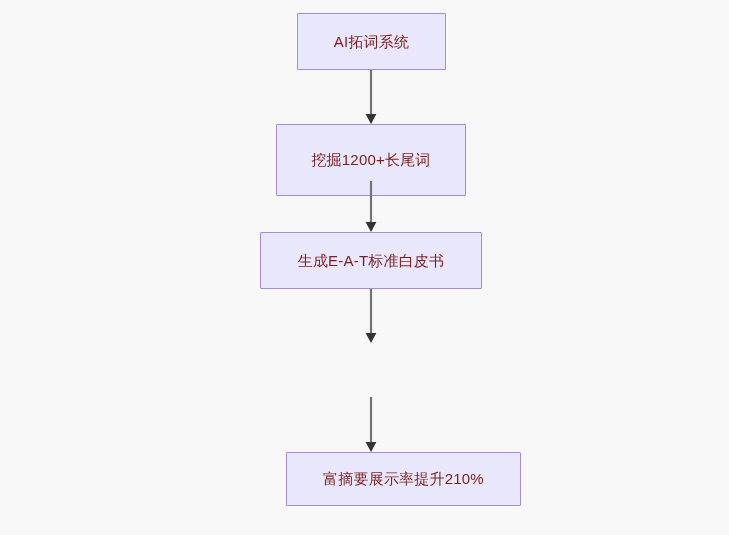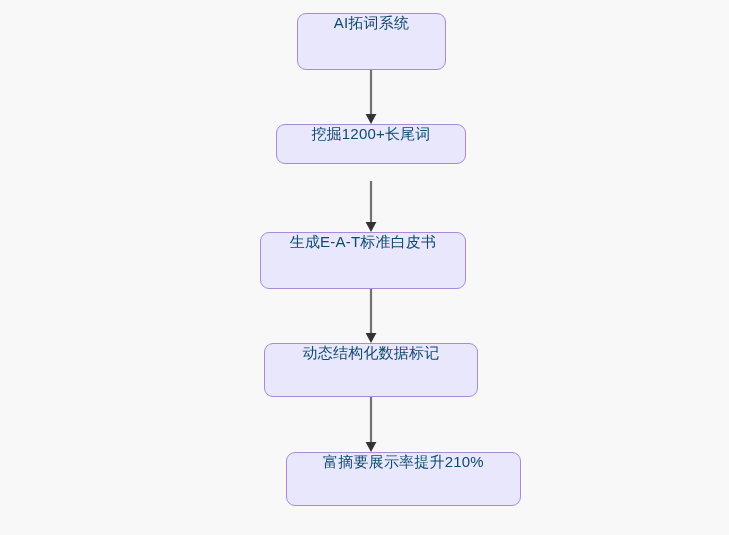--- a/index.html
+++ b/index.html
@@ -18,46 +18,47 @@
     position: relative;
     width: 729px;
     height: 535px;
     background: #f8f8f8;
   }
   .node {
     position: absolute;
     box-sizing: border-box;
     background: #e9e7fb;
     border: 1.6px solid #a78bda;
-    border-radius: 9px;
+    border-radius: 1px;
     display: flex;
+    align-items: center;
     justify-content: center;
-    color: #0c4a6e;
+    color: #7f1d1d;
     font-size: 15px;
     line-height: 1.2;
     letter-spacing: 0.2px;
     white-space: nowrap;
     text-align: center;
   }
   .node-label {
     display: block;
   }
   .edge {
     position: absolute;
     width: 30px;
     pointer-events: none;
   }
   .edge svg {
     display: block;
     overflow: visible;
   }
   
   .n1 { left: 297px; top: 13px;  width: 149px; height: 57px; }
-  .n2 { left: 276px; top: 124px; width: 190px; height: 40px; }
-  .n3 { left: 260px; top: 232px; width: 206px; height: 57px; }
+  .n2 { left: 276px; top: 124px; width: 190px; height: 72px; }
+  .n3 { left: 260px; top: 232px; width: 222px; height: 57px; }
   .n4 { left: 264px; top: 343px; width: 214px; height: 54px; }
   .n5 { left: 253px; top: 452px; width: 235px; height: 54px; margin-left: 33px; }
   
   .e1 { left: 356px; top: 70px;  height: 54px; }
   .e2 { left: 356px; top: 181px; height: 51px; }
   .e3 { left: 356px; top: 289px; height: 54px; }
   .e4 { left: 356px; top: 397px; height: 55px; }
 </style>
 </head>
 <body>
@@ -90,23 +91,20 @@
     <span class="node-label">生成E-A-T标准白皮书</span>
   </div>
 
   <div class="edge e3">
     <svg width="30" height="54" viewBox="0 0 30 54" xmlns="http://www.w3.org/2000/svg" aria-hidden="true">
       <line x1="15" y1="0" x2="15" y2="46" stroke="#737373" stroke-width="2.2"></line>
       <polygon points="15,54 9.6,44 20.4,44" fill="#333333"></polygon>
     </svg>
   </div>
 
-  <div class="node n4">
-    <span class="node-label">动态结构化数据标记</span>
-  </div>
 
   <div class="edge e4">
     <svg width="30" height="55" viewBox="0 0 30 55" xmlns="http://www.w3.org/2000/svg" aria-hidden="true">
       <line x1="15" y1="0" x2="15" y2="47" stroke="#737373" stroke-width="2.2"></line>
       <polygon points="15,55 9.6,45 20.4,45" fill="#333333"></polygon>
     </svg>
   </div>
 
   <div class="node n5">
     <span class="node-label">富摘要展示率提升210%</span>

